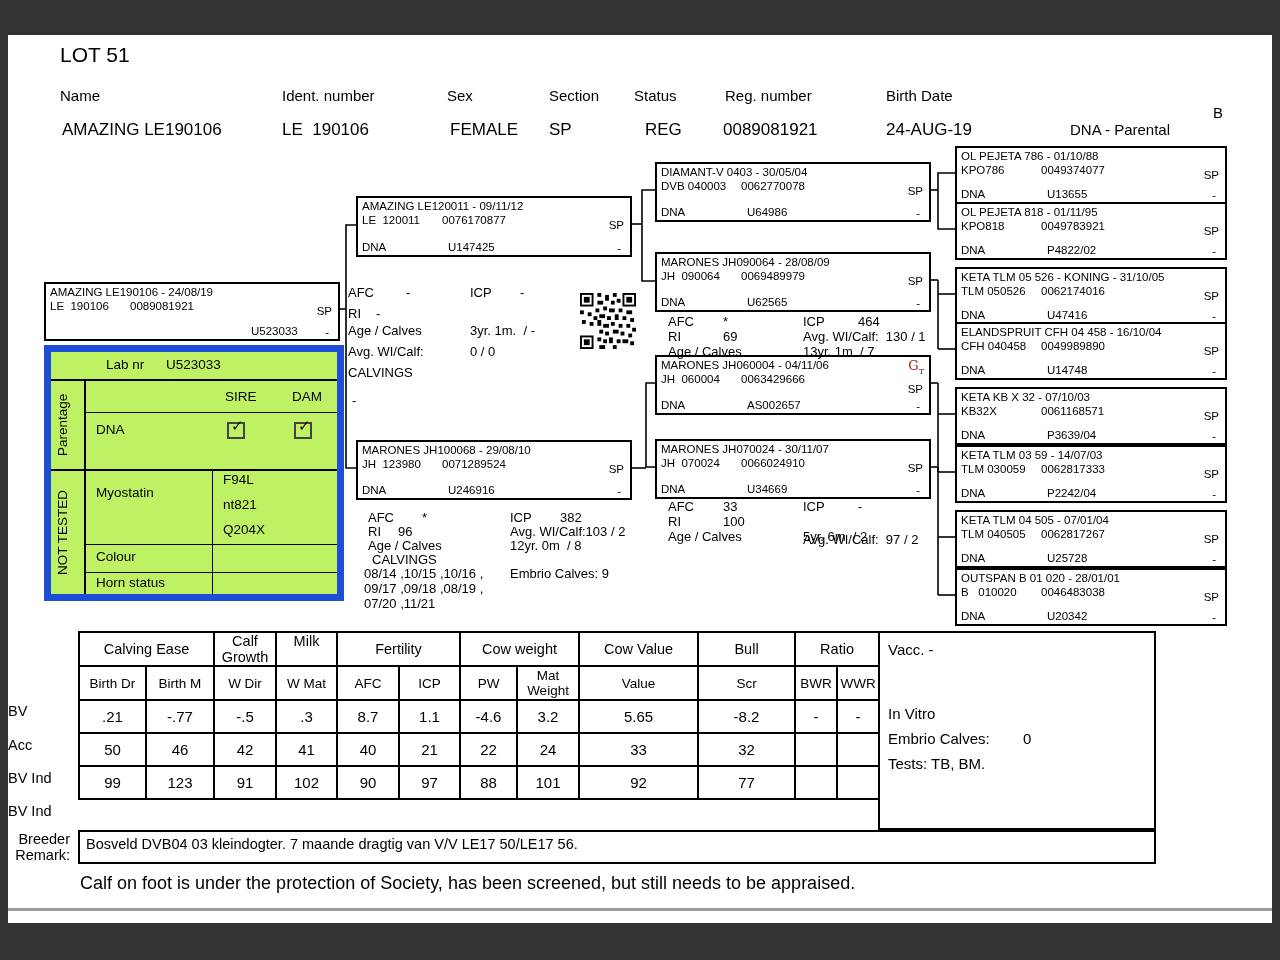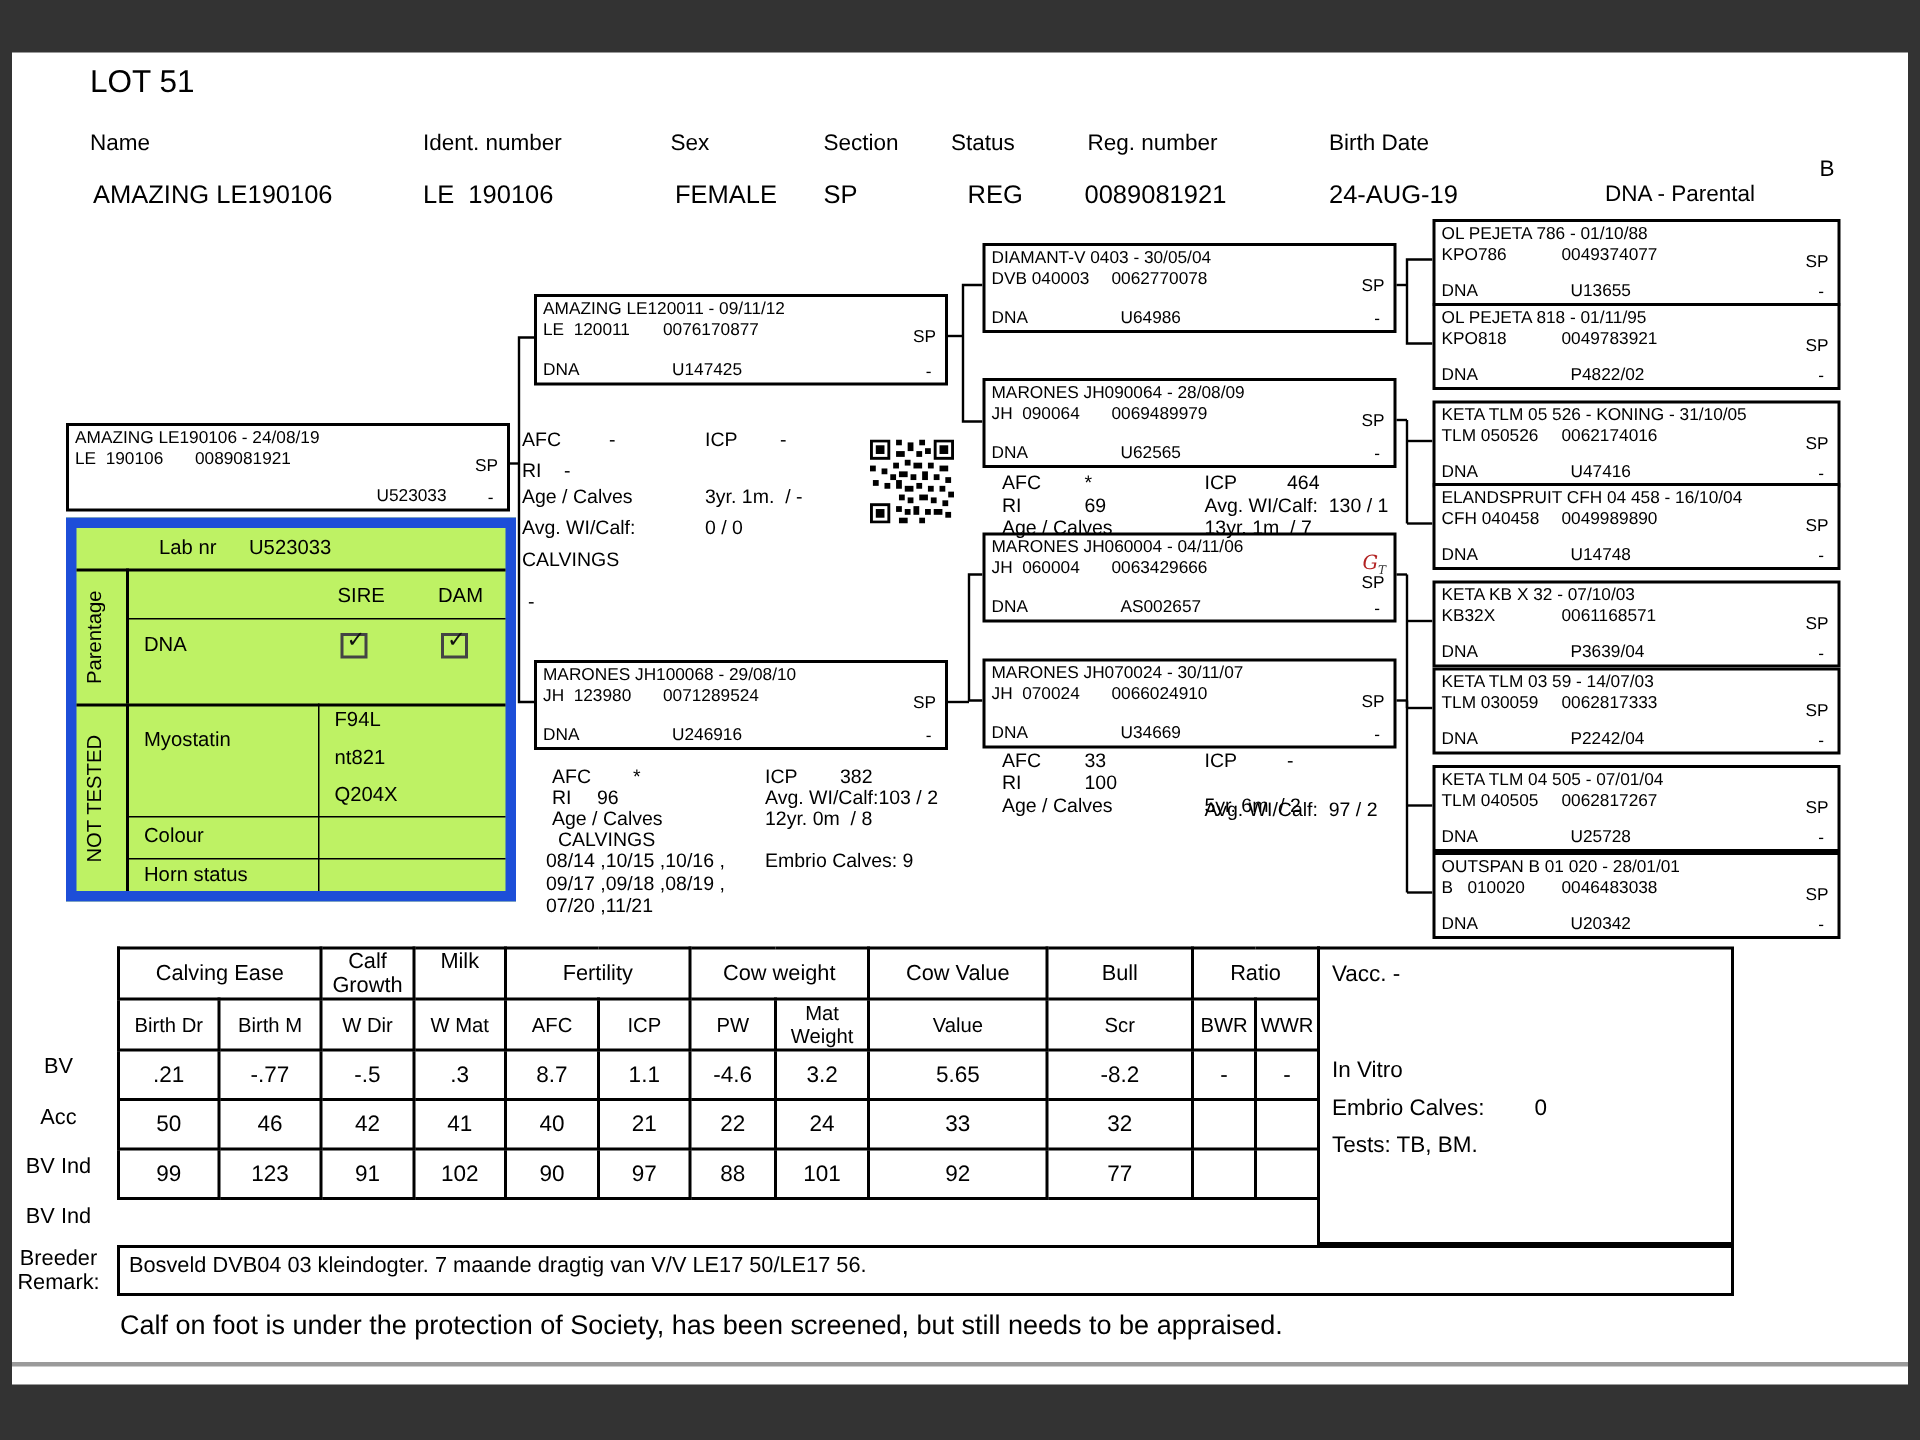--- a/index.html
+++ b/index.html
@@ -17,22 +17,22 @@
   .pbox{position:absolute;border:2px solid #000;background:#fff;font-size:11.5px;z-index:2;}
   .bt{position:absolute;left:4px;top:2px;white-space:pre;}
   .bid{position:absolute;left:4px;top:16px;white-space:pre;}
   .idnum{display:inline-block;min-width:80px;white-space:pre;}
   .bsp{position:absolute;right:6px;top:21px;}
   .bsp-low{position:absolute;right:6px;top:26px;}
   .bdna-l{position:absolute;left:4px;bottom:2px;}
   .bdna-v{position:absolute;left:90px;bottom:2px;}
   .bdna-vc{position:absolute;left:205px;bottom:2px;}
   .bdash{position:absolute;right:9px;bottom:1px;}
-  .gtlogo{position:absolute;right:5px;top:11px;color:#b22222;font-size:13px;
-          font-family:"DejaVu Serif",serif;font-style:italic;}
+  .gtlogo{position:absolute;right:5px;top:1px;color:#b22222;font-size:13px;
+          font-family:"DejaVu Serif",serif;}
   .gtlogo sub{font-size:8px;color:#333;}
   
   .stats{position:absolute;font-size:13px;z-index:2;}
   .stats span{position:absolute;white-space:pre;}
   
   .lab{position:absolute;left:36px;top:310px;width:286px;height:242px;border:7px solid #1d4ed8;
        font-size:13.5px;z-index:2;background:#bef264;}
   .lab .hline{position:absolute;left:0;right:0;height:0;border-top:2px solid #000;}
   .lab .hline2{position:absolute;right:0;height:0;border-top:1.5px solid #000;}
   .lab .vline{position:absolute;width:0;border-left:2px solid #000;}
@@ -45,21 +45,21 @@
              width:800px;z-index:2;}
   table.stat td{border:2px solid #000;text-align:center;padding:0;overflow:hidden;}
   tr.g td{font-size:14.5px;height:31px;}
   tr.h td{font-size:13.5px;height:32px;line-height:15px;}
   tr.d td{font-size:15px;height:31px;}
   .vacc{position:absolute;left:870px;top:596px;width:274px;height:195px;border:2px solid #000;
         font-size:15px;z-index:2;}
   .vacc div{position:absolute;white-space:pre;}
   .remarkbox{position:absolute;left:70px;top:795px;width:1074px;height:30px;border:2px solid #000;
              font-size:14.5px;z-index:2;}
-  .rlbl{position:absolute;width:62px;text-align:center;font-size:14.5px;}
+  .rlbl{position:absolute;width:62px;text-align:left;font-size:14.5px;}
   .conn{position:absolute;left:0;top:0;z-index:1;}
 </style>
 </head>
 <body>
 
 <div class="page">
 
   <svg class="conn" width="1264" height="888">
     <g stroke="#000" stroke-width="1.6" fill="none">
       <polyline points="348,190 338,190 338,433 348,433"></polyline>
@@ -367,21 +367,21 @@
     <div class="hline2" style="left:33px;top:192px"></div>
     <span class="abs" style="left:45px;top:197px">Colour</span>
     <div class="hline2" style="left:33px;top:220px"></div>
     <span class="abs" style="left:45px;top:223px">Horn status</span>
   </div>
 
   <div class="rlbl" style="top:668px">BV</div>
   <div class="rlbl" style="top:702px">Acc</div>
   <div class="rlbl" style="top:735px">BV Ind</div>
   <div class="rlbl" style="top:768px">BV Ind</div>
-  <div class="rlbl" style="top:796px;text-align:center;left:0">
+  <div class="rlbl" style="top:796px;text-align:right;left:0">
     <div>Breeder</div>
     <div>Remark:</div>
   </div>
 
   <table class="stat">
     <colgroup>
       <col style="width:67px">
         <col style="width:68px">
         <col style="width:62px">
         <col style="width:61px">

